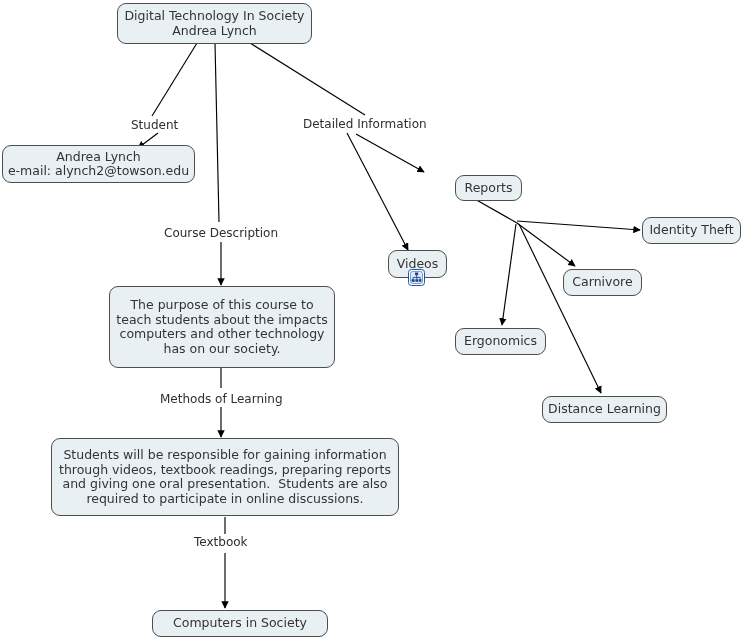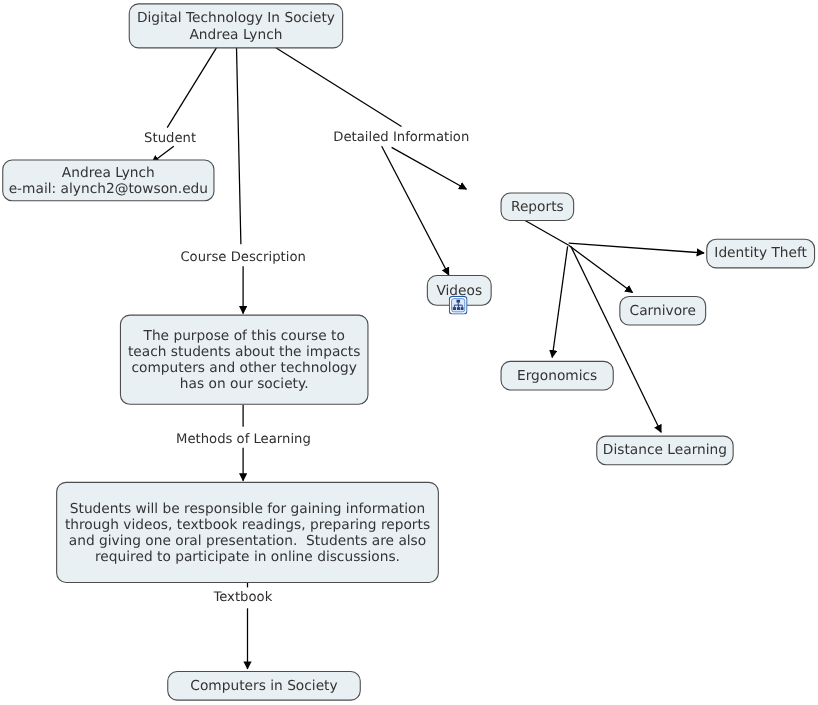--- a/index.html
+++ b/index.html
@@ -114,21 +114,21 @@
 Andrea Lynch</div>
 
   <div class="node" style="left:2px; top:145px; width:193px; height:38px;">Andrea Lynch
 e-mail: alynch2@towson.edu</div>
 
   <div class="node" style="left:109px; top:286px; width:226px; height:82px;">The purpose of this course to
 teach students about the impacts
 computers and other technology
 has on our society.</div>
 
-  <div class="node" style="left:51px; top:438px; width:348px; height:92px;">Students will be responsible for gaining information
+  <div class="node" style="left:51px; top:438px; width:348px; height:78px;">Students will be responsible for gaining information
 through videos, textbook readings, preparing reports
 and giving one oral presentation.  Students are also
 required to participate in online discussions.</div>
 
   <div class="node" style="left:152px; top:610px; width:176px; height:27px;">Computers in Society</div>
 
   <div class="node" style="left:409px; top:175px; width:67px; height:26px;margin-left:46px;">Reports</div>
 
   <div class="node" style="left:388px; top:250px; width:59px; height:28px;">Videos</div>
 
@@ -141,21 +141,21 @@
       <rect x="7.4" y="10.2" width="3" height="2.6" fill="#27408b"></rect>
       <rect x="11" y="10.2" width="2.4" height="2.6" fill="#27408b"></rect>
       <path d="M 8.6 6.1 L 8.6 8.4 M 5.1 8.4 L 12.2 8.4 M 5.1 8.4 L 5.1 10.2 M 8.9 8.4 L 8.9 10.2 M 12.2 8.4 L 12.2 10.2" stroke="#27408b" stroke-width="0.9" fill="none"></path>
     </svg>
   </span>
 
   <div class="node" style="left:642px; top:217px; width:99px; height:27px;text-align:center;">Identity Theft</div>
 
   <div class="node" style="left:563px; top:269px; width:79px; height:27px;">Carnivore</div>
 
-  <div class="node" style="left:455px; top:328px; width:103px; height:27px;">Ergonomics</div>
+  <div class="node" style="left:455px; top:328px; width:91px; height:27px;">Ergonomics</div>
 
   <div class="node" style="left:542px; top:396px; width:125px; height:27px;">Distance Learning</div>
 
   <div class="link-label" style="left:131px; top:118px;">Student</div>
 
   <div class="link-label clip-label" style="left:303px; top:117px; width:128px;">Detailed Information</div>
 
   <div class="link-label clip-label" style="left:164px; top:226px; width:116px;">Course Description</div>
 
   <div class="link-label clip-label" style="left:160px; top:392px; width:130px;">Methods of Learning</div>

